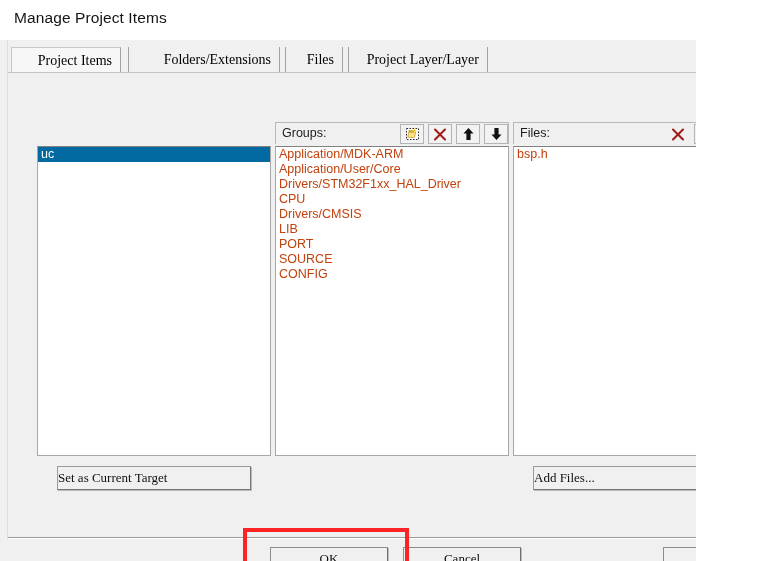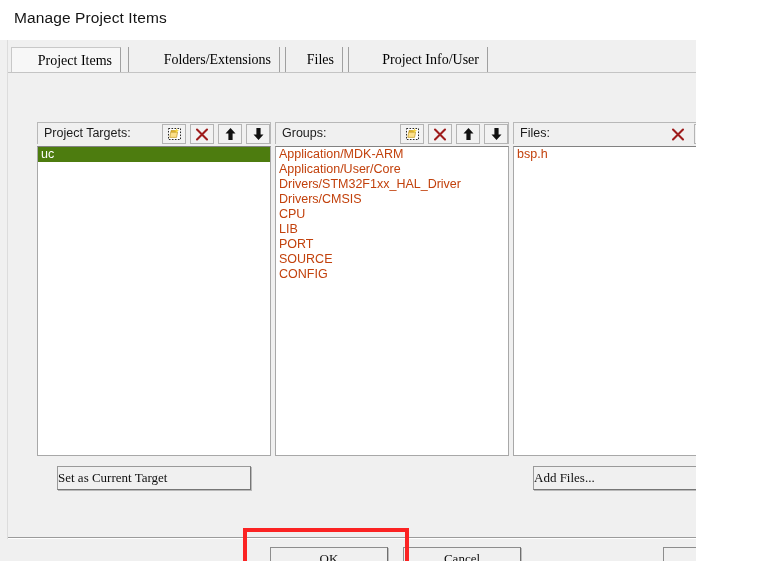--- a/index.html
+++ b/index.html
@@ -139,21 +139,21 @@
   .listbox .row {
     height: 15px;
     line-height: 15px;
     padding-left: 3px;
     font-size: 12.5px;
     color: #c2410c;
     white-space: nowrap;
     overflow: hidden;
   }
   .listbox .row.selected {
-    background: #4d7c0f;
+    background: #0369a1;
     color: #ffffff;
   }
 
   
   .pbtn {
     position: absolute;
     box-sizing: border-box;
     background: #f0f0f0;
     border: 1px solid #9a9a9a;
     border-right-color: #767676;
@@ -231,28 +231,33 @@
     <div class="tab active" style="left:3px; width:110px;">
       <span>Project Items</span>
     </div>
     <div class="tab" style="left:120px; width:152px;">
       <span>Folders/Extensions</span>
     </div>
     <div class="tab" style="left:277px; width:58px;">
       <span>Files</span>
     </div>
     <div class="tab" style="left:340px; width:140px;">
-      <span>Project Info/User</span>
+      <span>Project Layer/Layer</span>
     </div>
   </div>
   <div class="tab-underline"></div>
   <div class="tab-page"></div>
 
-  <div class="panel-head" style="left:37px; top:122px; width:234px;">
-    <div class="label">Project Targets:</div>
+
+  <div class="listbox" style="left:37px; top:146px; width:234px; height:310px;">
+    <div class="row selected">uc</div>
+  </div>
+
+  <div class="panel-head" style="left:275px; top:122px; width:234px;">
+    <div class="label">Groups:</div>
 
     <div class="hbtn" style="left:124px;">
       <svg width="15" height="14" viewBox="0 0 15 14">
         <rect x="1.5" y="1.5" width="12" height="11" fill="#ffffff" stroke="#2b2b2b" stroke-width="1" stroke-dasharray="1.6 1.4"></rect>
         <path d="M4 3.5 L8.5 3.5 L9.8 5.2 L4 5.2 Z" fill="#f5c43a" stroke="#b58c10" stroke-width="0.6"></path>
         <path d="M3.6 5.2 L10.6 5.2 L9.6 10.4 L2.8 10.4 Z" fill="#fde08a" stroke="#b58c10" stroke-width="0.6"></path>
         <path d="M9.6 1.2 L10.3 3.1 L12 3.8 L10.3 4.5 L9.6 6.3 L8.9 4.5 L7.2 3.8 L8.9 3.1 Z" fill="#f2d33c"></path>
       </svg>
     </div>
 
@@ -268,61 +273,26 @@
       </svg>
     </div>
 
     <div class="hbtn" style="left:208px;">
       <svg width="13" height="14" viewBox="0 0 13 14">
         <path d="M6.5 13 L11.5 7.4 L8.6 7.4 L8.6 1 L4.4 1 L4.4 7.4 L1.5 7.4 Z" fill="#111111"></path>
       </svg>
     </div>
   </div>
 
-  <div class="listbox" style="left:37px; top:146px; width:234px; height:310px;">
-    <div class="row selected">uc</div>
-  </div>
-
-  <div class="panel-head" style="left:275px; top:122px; width:234px;">
-    <div class="label">Groups:</div>
-
-    <div class="hbtn" style="left:124px;">
-      <svg width="15" height="14" viewBox="0 0 15 14">
-        <rect x="1.5" y="1.5" width="12" height="11" fill="#ffffff" stroke="#2b2b2b" stroke-width="1" stroke-dasharray="1.6 1.4"></rect>
-        <path d="M4 3.5 L8.5 3.5 L9.8 5.2 L4 5.2 Z" fill="#f5c43a" stroke="#b58c10" stroke-width="0.6"></path>
-        <path d="M3.6 5.2 L10.6 5.2 L9.6 10.4 L2.8 10.4 Z" fill="#fde08a" stroke="#b58c10" stroke-width="0.6"></path>
-        <path d="M9.6 1.2 L10.3 3.1 L12 3.8 L10.3 4.5 L9.6 6.3 L8.9 4.5 L7.2 3.8 L8.9 3.1 Z" fill="#f2d33c"></path>
-      </svg>
-    </div>
-
-    <div class="hbtn" style="left:152px;">
-      <svg width="14" height="13" viewBox="0 0 14 13">
-        <path d="M2 1.5 L12 11.5 M12 1.5 L2 11.5" stroke="#9e1b1b" stroke-width="2.1" fill="none" stroke-linecap="round"></path>
-      </svg>
-    </div>
-
-    <div class="hbtn" style="left:180px;">
-      <svg width="13" height="14" viewBox="0 0 13 14">
-        <path d="M6.5 1 L11.5 6.6 L8.6 6.6 L8.6 13 L4.4 13 L4.4 6.6 L1.5 6.6 Z" fill="#111111"></path>
-      </svg>
-    </div>
-
-    <div class="hbtn" style="left:208px;">
-      <svg width="13" height="14" viewBox="0 0 13 14">
-        <path d="M6.5 13 L11.5 7.4 L8.6 7.4 L8.6 1 L4.4 1 L4.4 7.4 L1.5 7.4 Z" fill="#111111"></path>
-      </svg>
-    </div>
-  </div>
-
   <div class="listbox" style="left:275px; top:146px; width:234px; height:310px;">
     <div class="row">Application/MDK-ARM</div>
     <div class="row">Application/User/Core</div>
     <div class="row">Drivers/STM32F1xx_HAL_Driver</div>
+    <div class="row">CPU</div>
     <div class="row">Drivers/CMSIS</div>
-    <div class="row">CPU</div>
     <div class="row">LIB</div>
     <div class="row">PORT</div>
     <div class="row">SOURCE</div>
     <div class="row">CONFIG</div>
   </div>
 
   <div class="panel-head" style="left:513px; top:122px; width:234px;">
     <div class="label">Files:</div>
 
     <div class="hbtn flat" style="left:152px;">

